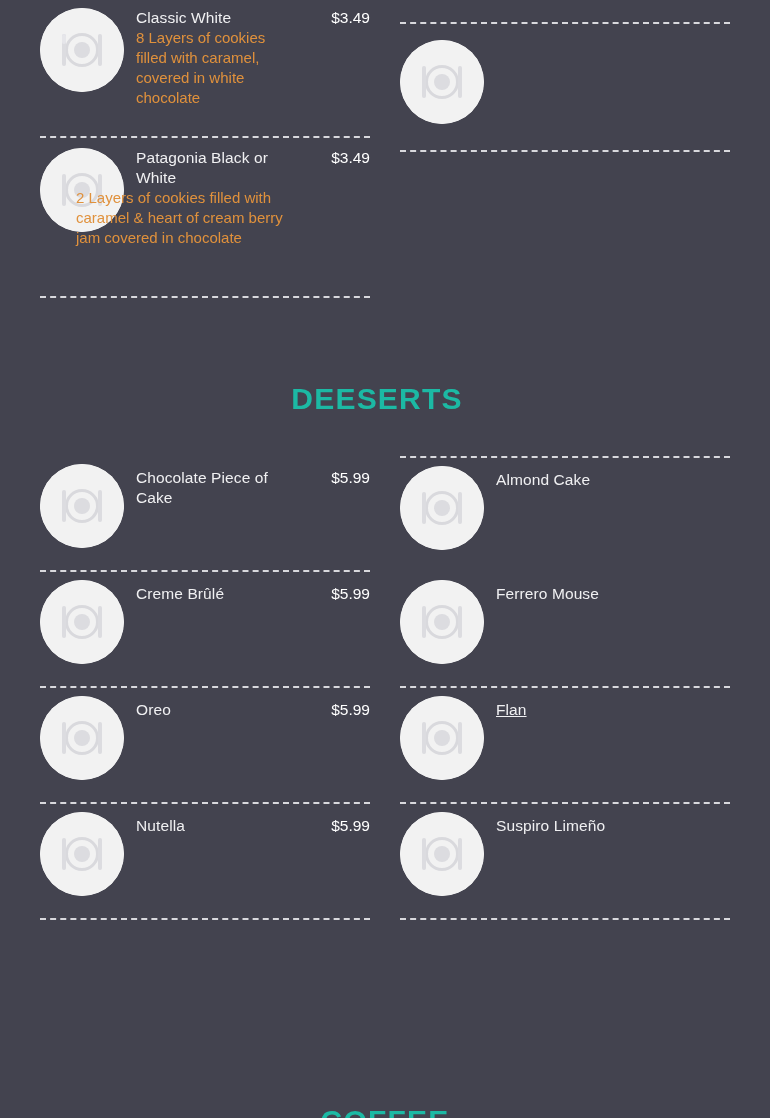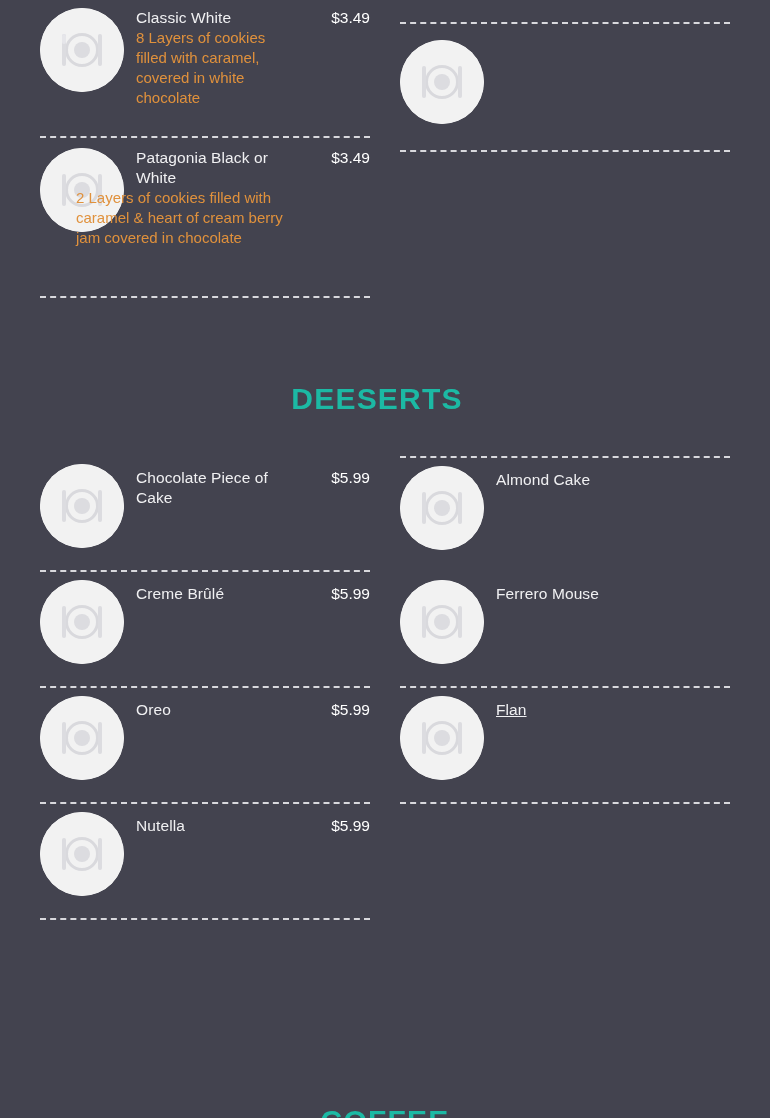--- a/index.html
+++ b/index.html
@@ -340,20 +340,39 @@
           </div>
           <div class="body" style="padding-top:4px;">
             <div class="row-line">
               <div class="name" style="max-width:230px;text-decoration:underline;">Flan</div>
               <div class="price"></div>
             </div>
           </div>
         </div>
       </div>
 
+      <div class="item">
+        <div class="item-inner" style="min-height:106px; padding-top:8px;">
+          <div class="thumb" style="top:8px;">
+            <svg viewBox="0 0 84 84" xmlns="http://www.w3.org/2000/svg">
+              <circle cx="42" cy="42" r="42" fill="#f2f2f2"></circle>
+              <circle cx="42" cy="42" r="15.5" fill="none" stroke="#d9d9dd" stroke-width="3"></circle>
+              <circle cx="42" cy="42" r="8" fill="#dcdce0"></circle>
+              <rect x="22" y="26" width="4" height="32" rx="2" fill="#dcdce0"></rect>
+              <rect x="58" y="26" width="4" height="32" rx="2" fill="#dcdce0"></rect>
+            </svg>
+          </div>
+          <div class="body" style="padding-top:4px;">
+            <div class="row-line">
+              <div class="name" style="max-width:230px;">Suspiro Limeño</div>
+              <div class="price"></div>
+            </div>
+          </div>
+        </div>
+      </div>
 
       <div style="border-top:2px dashed #d8d8dd;"></div>
     </div>
   </div>
 
   <div class="bottom-heading" style="top:1104px;">COFFEE</div>
 
 </div>
 
 </body></html>

